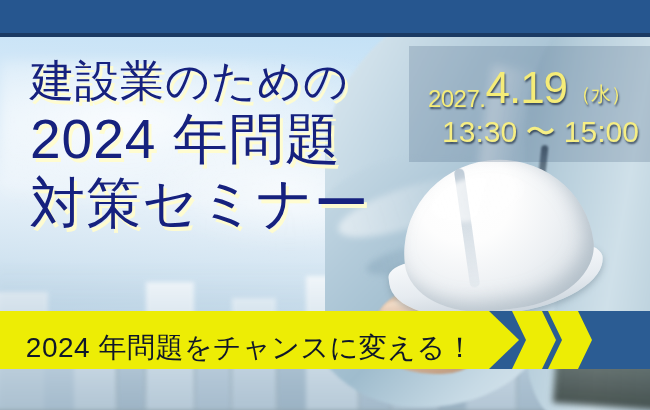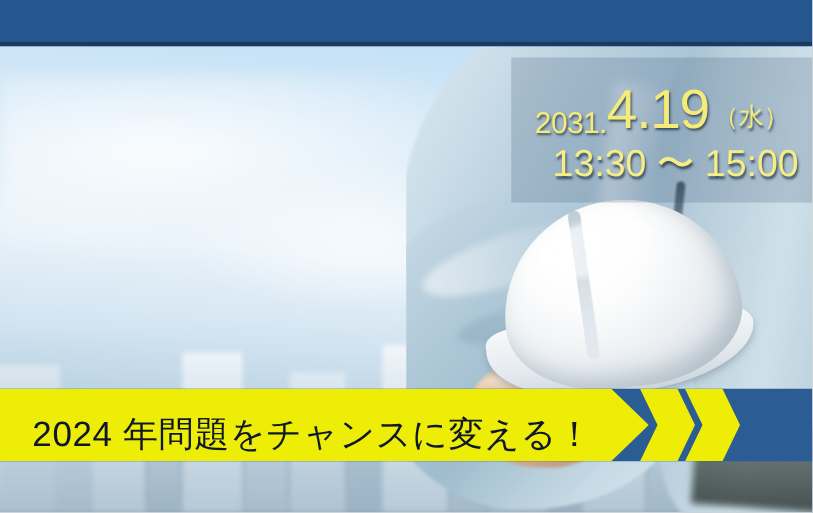--- a/index.html
+++ b/index.html
@@ -260,25 +260,30 @@
       <div class="helmet-hi"></div>
     </div>
   </div>
 
   <div class="topbar"></div>
   <div class="topbar-rule"></div>
 
   <div class="date-panel"></div>
 
   <div class="date-line">
-    <span class="dl-year">2031.</span><span class="dl-big">4.19</span><span class="dl-day">（水）</span>
+    <span class="dl-year">2027.</span><span class="dl-big">4.19</span><span class="dl-day">（水）</span>
   </div>
 
   <div class="time-line">13:30 〜 15:00</div>
 
+  <div class="headline">
+    <div class="h-l1">建設業のための</div>
+    <div class="h-l2">2024 年問題</div>
+    <div class="h-l3">対策セミナー</div>
+  </div>
 
   <div class="ribbon-blue"></div>
   <div class="chev chev1"></div>
   <div class="chev chev2"></div>
   <div class="ribbon-yellow"></div>
   <div class="ribbon-text">2024 年問題をチャンスに変える！</div>
 
 </div>
 
 </body></html>

